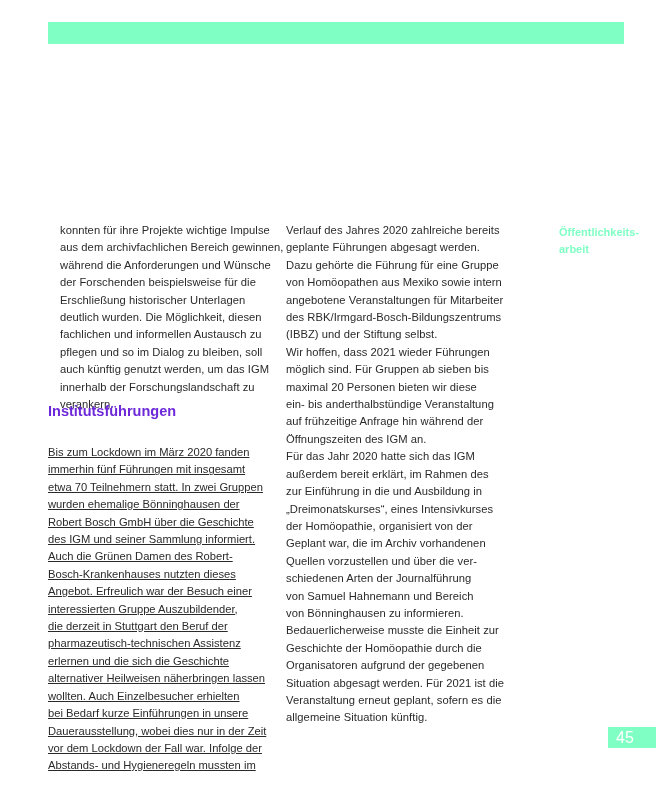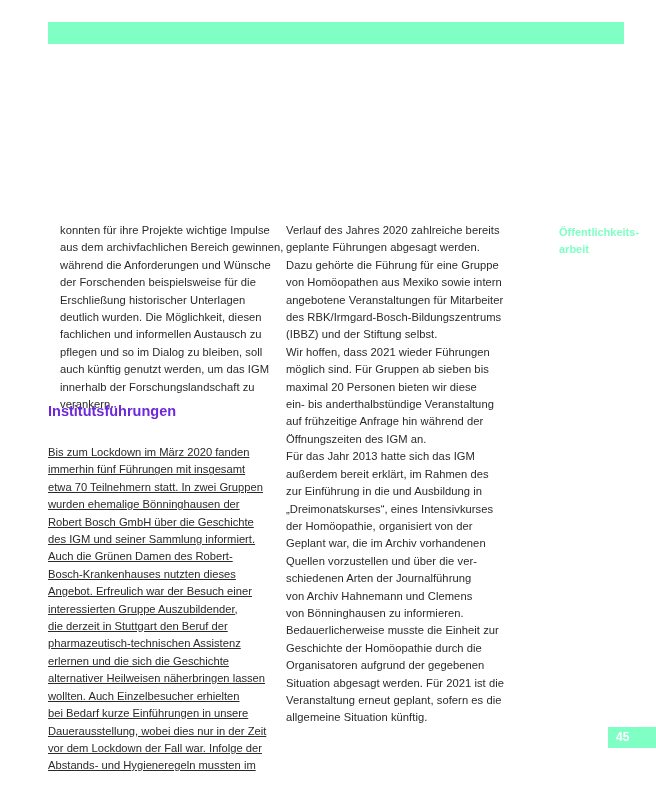--- a/index.html
+++ b/index.html
@@ -25,21 +25,21 @@
       font-size: 14.5px; font-weight: bold; color: #6d28d9;
     }
     .col-left-2 { position: absolute; left: 48px; top: 444px; width: 230px;
       font-size: 11.2px; line-height: 17.4px; text-decoration: underline; }
     .side-label {
       position: absolute; left: 522px; top: 224px;
       color: #80ffc5; font-weight: bold; font-size: 11px; line-height: 17px; margin-left: 37px;
     }
     .page-num {
       position: absolute; left: 608px; top: 727px; width: 48px; height: 21px;
-      background: #80ffc5; color: #ffffff; font-weight: bold; font-size: 12px;
+      background: #80ffc5; color: #ffffff; font-weight: normal; font-size: 16px;
       line-height: 21px; padding-left: 8px; box-sizing: border-box;
     }
   </style>
 </head>
 <body>
 
 <div class="top-bar" style="left:48px; width:576px;"></div>
 
 <div class="col col-left" id="left-intro">
     <span class="line">konnten für ihre Projekte wichtige Impulse</span>
@@ -86,29 +86,29 @@
     <span class="line">von Homöopathen aus Mexiko sowie intern</span>
     <span class="line">angebotene Veranstaltungen für Mitarbeiter</span>
     <span class="line">des RBK/Irmgard-Bosch-Bildungszentrums</span>
     <span class="line">(IBBZ) und der Stiftung selbst.</span>
     <span class="line">Wir hoffen, dass 2021 wieder Führungen</span>
     <span class="line">möglich sind. Für Gruppen ab sieben bis</span>
     <span class="line">maximal 20 Personen bieten wir diese</span>
     <span class="line">ein- bis anderthalbstündige Veranstaltung</span>
     <span class="line">auf frühzeitige Anfrage hin während der</span>
     <span class="line">Öffnungszeiten des IGM an.</span>
-    <span class="line">Für das Jahr 2013 hatte sich das IGM</span>
+    <span class="line">Für das Jahr 2020 hatte sich das IGM</span>
     <span class="line">außerdem bereit erklärt, im Rahmen des</span>
     <span class="line">zur Einführung in die und Ausbildung in</span>
     <span class="line">„Dreimonatskurses“, eines Intensivkurses</span>
     <span class="line">der Homöopathie, organisiert von der</span>
     <span class="line">Geplant war, die im Archiv vorhandenen</span>
     <span class="line">Quellen vorzustellen und über die ver-</span>
     <span class="line">schiedenen Arten der Journalführung</span>
-    <span class="line">von Archiv Hahnemann und Clemens</span>
+    <span class="line">von Samuel Hahnemann und Bereich</span>
     <span class="line">von Bönninghausen zu informieren.</span>
     <span class="line">Bedauerlicherweise musste die Einheit zur</span>
     <span class="line">Geschichte der Homöopathie durch die</span>
     <span class="line">Organisatoren aufgrund der gegebenen</span>
     <span class="line">Situation abgesagt werden. Für 2021 ist die</span>
     <span class="line">Veranstaltung erneut geplant, sofern es die</span>
     <span class="line">allgemeine Situation künftig.</span>
   </div>
 
 <div class="side-label">

